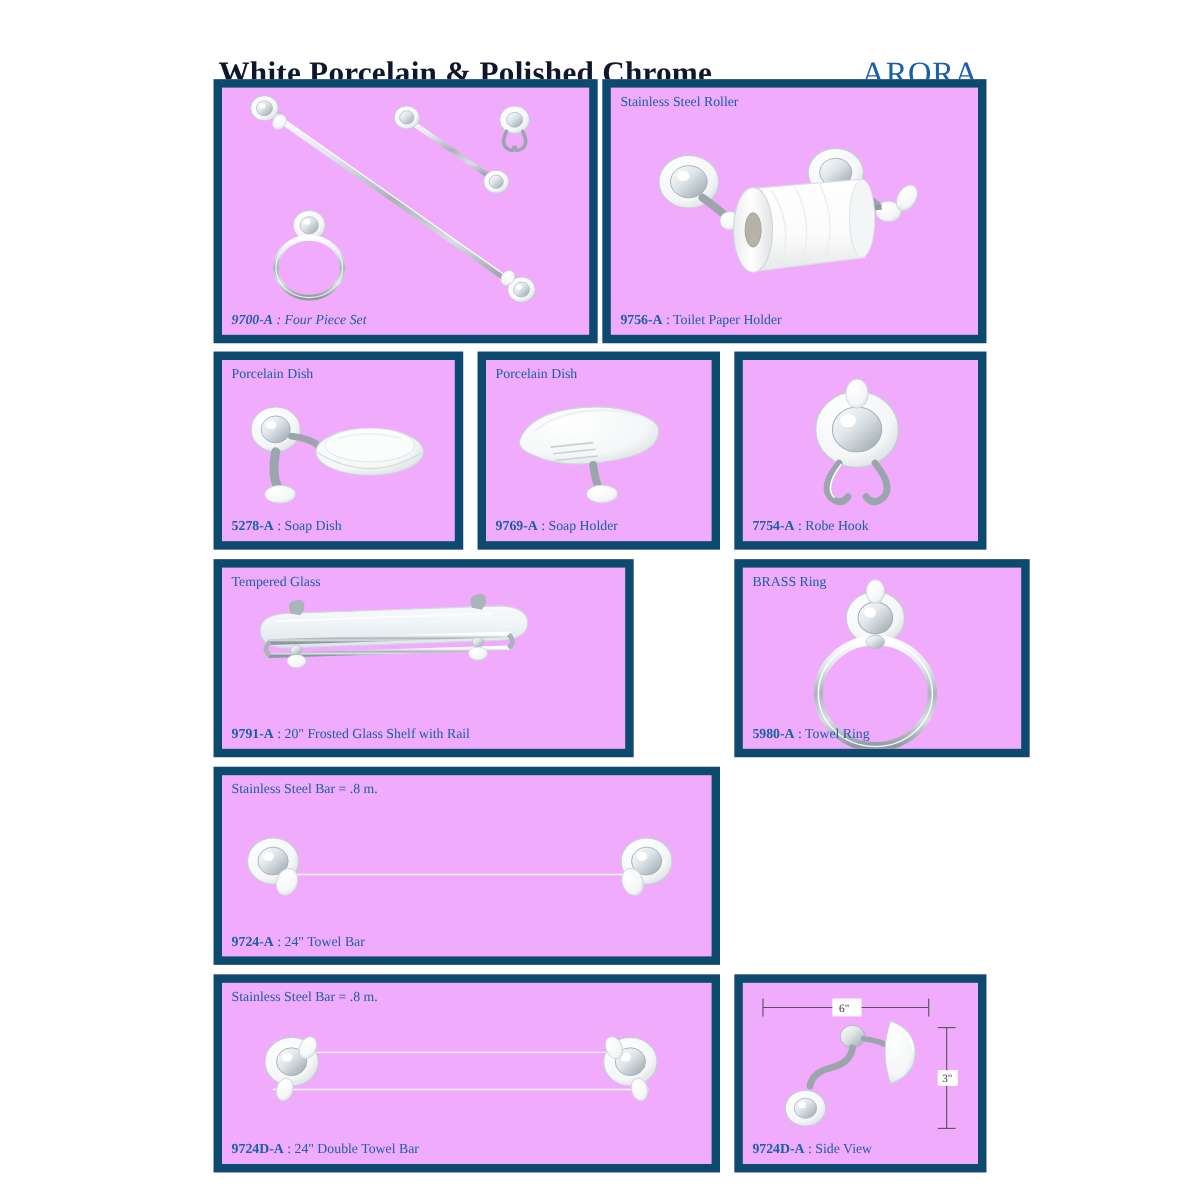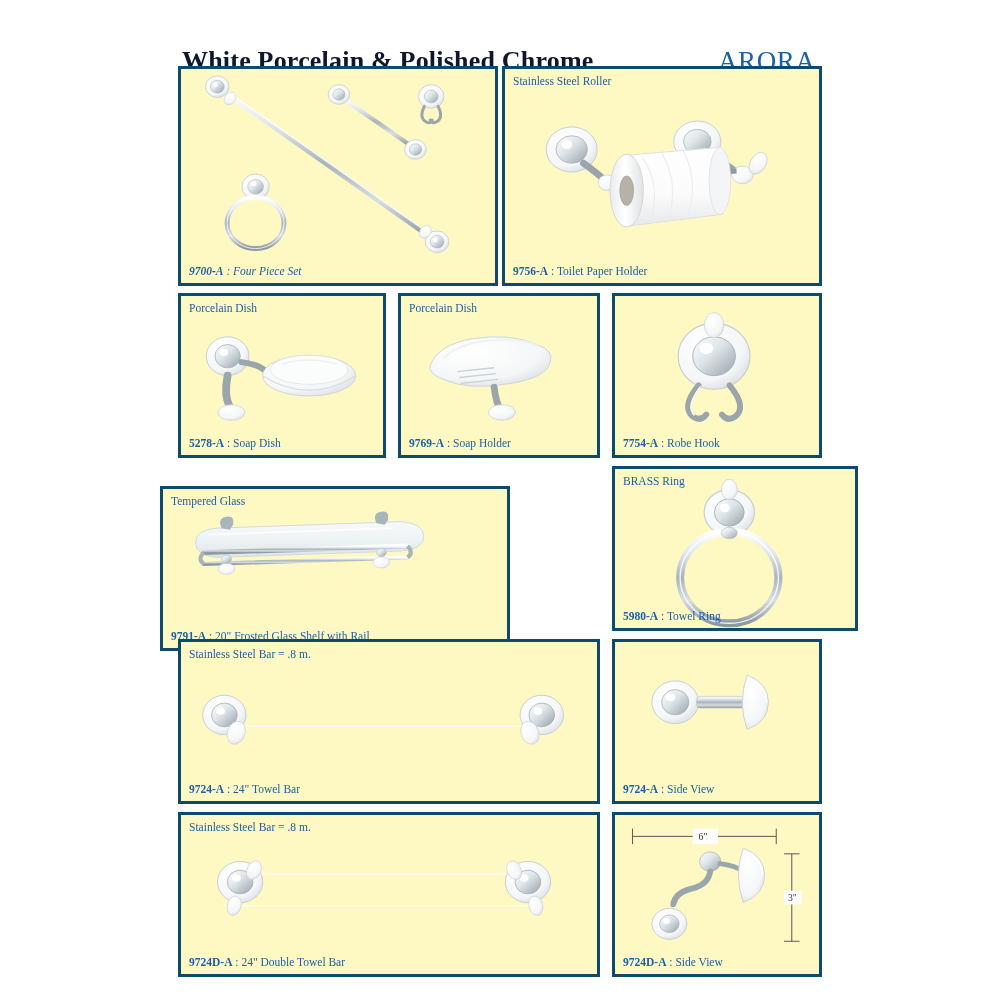--- a/index.html
+++ b/index.html
@@ -44,22 +44,22 @@
     font-size: 27px;
     color: #1a5fa8;
     letter-spacing: 0.6px;
     white-space: nowrap;
     margin-left: 16px;
   }
   
   .panel {
     position: absolute;
     box-sizing: border-box;
-    border: 3px solid #0c4a6e;
-    background: #fef9c3;
+    border: 7px solid #0c4a6e;
+    background: #f0abfc;
     overflow: hidden;
   }
   .panel-note {
     position: absolute;
     left: 8px;
     top: 6px;
     font-size: 11.5px;
     color: #1a5fa8;
     white-space: nowrap;
   }
@@ -268,21 +268,21 @@
         <path d="M118 92 q18 22 6 32 q-8 6 -14 -2" fill="none" stroke="#9aa5ac" stroke-width="6" stroke-linecap="round"></path>
         <path d="M88 93 q-16 21 -6 30" fill="none" stroke="#ffffff" stroke-width="1.4"></path>
       </g>
     </svg>
     <div class="panel-note"></div>
     <div class="panel-caption">
       <b>7754-A</b><span> : </span><span>Robe Hook</span>
     </div>
   </div>
 
-  <div class="panel" style="left:160px; top:466px; width:350px; height:165px;margin-top:20px;">
+  <div class="panel" style="left:178px; top:466px; width:350px; height:165px;">
     <svg class="art" viewBox="0 0 422 165">
       <defs>
         <linearGradient id="glassGrad" x1="0" y1="0" x2="0" y2="1">
           <stop offset="0%" stop-color="#f7fafb"></stop>
           <stop offset="50%" stop-color="#eef3f5"></stop>
           <stop offset="100%" stop-color="#dde5e9"></stop>
         </linearGradient>
       </defs>
       <g>
 
@@ -346,36 +346,20 @@
         <ellipse cx="362" cy="70" rx="4.5" ry="3.8" fill="#ffffff"></ellipse>
         <ellipse cx="354" cy="92" rx="9" ry="12" fill="url(#porcRad)" stroke="#ccd3d7" stroke-width="0.7" transform="rotate(-20 354 92)"></ellipse>
       </g>
     </svg>
     <div class="panel-note">Stainless Steel Bar = .8 m.</div>
     <div class="panel-caption">
       <b>9724-A</b><span> : </span><span>24" Towel Bar</span>
     </div>
   </div>
 
-  <div class="panel" style="left:612px; top:639px; width:210px; height:165px;">
-    <svg class="art" viewBox="0 0 210 165">
-      <g>
-        <ellipse cx="62" cy="62" rx="24" ry="22" fill="url(#porcRad)" stroke="#c6ced3" stroke-width="1"></ellipse>
-        <ellipse cx="62" cy="62" rx="14" ry="13" fill="url(#chromeKnob)" stroke="#a4afb6" stroke-width="0.8"></ellipse>
-        <ellipse cx="57" cy="57" rx="5" ry="4" fill="#ffffff"></ellipse>
-        <rect x="84" y="56" width="52" height="12" rx="4" fill="url(#chromeBarH)" stroke="#b4bec4" stroke-width="0.6"></rect>
-        <path d="M136 34 q22 8 22 28 q0 20 -22 28 q-10 -28 0 -56 Z" fill="url(#porcRad)" stroke="#cbd2d7" stroke-width="1"></path>
-        <path d="M142 40 q14 8 14 22" fill="none" stroke="#ffffff" stroke-width="1.6"></path>
-      </g>
-    </svg>
-    <div class="panel-note"></div>
-    <div class="panel-caption">
-      <b>9724-A</b><span> : </span><span>Side View</span>
-    </div>
-  </div>
 
   <div class="panel" style="left:178px; top:812px; width:422px; height:165px;">
     <svg class="art" viewBox="0 0 422 165">
       <g>
         <line x1="60" y1="62" x2="352" y2="62" stroke="url(#chromeBarH)" stroke-width="5.5"></line>
         <line x1="60" y1="60" x2="352" y2="60" stroke="#ffffff" stroke-width="1.2" opacity="0.9"></line>
         <line x1="44" y1="94" x2="368" y2="94" stroke="url(#chromeBarH)" stroke-width="5.5"></line>
         <line x1="44" y1="92" x2="368" y2="92" stroke="#ffffff" stroke-width="1.2" opacity="0.9"></line>
 
         <ellipse cx="60" cy="68" rx="23" ry="21" fill="url(#porcRad)" stroke="#c6ced3" stroke-width="1"></ellipse>

